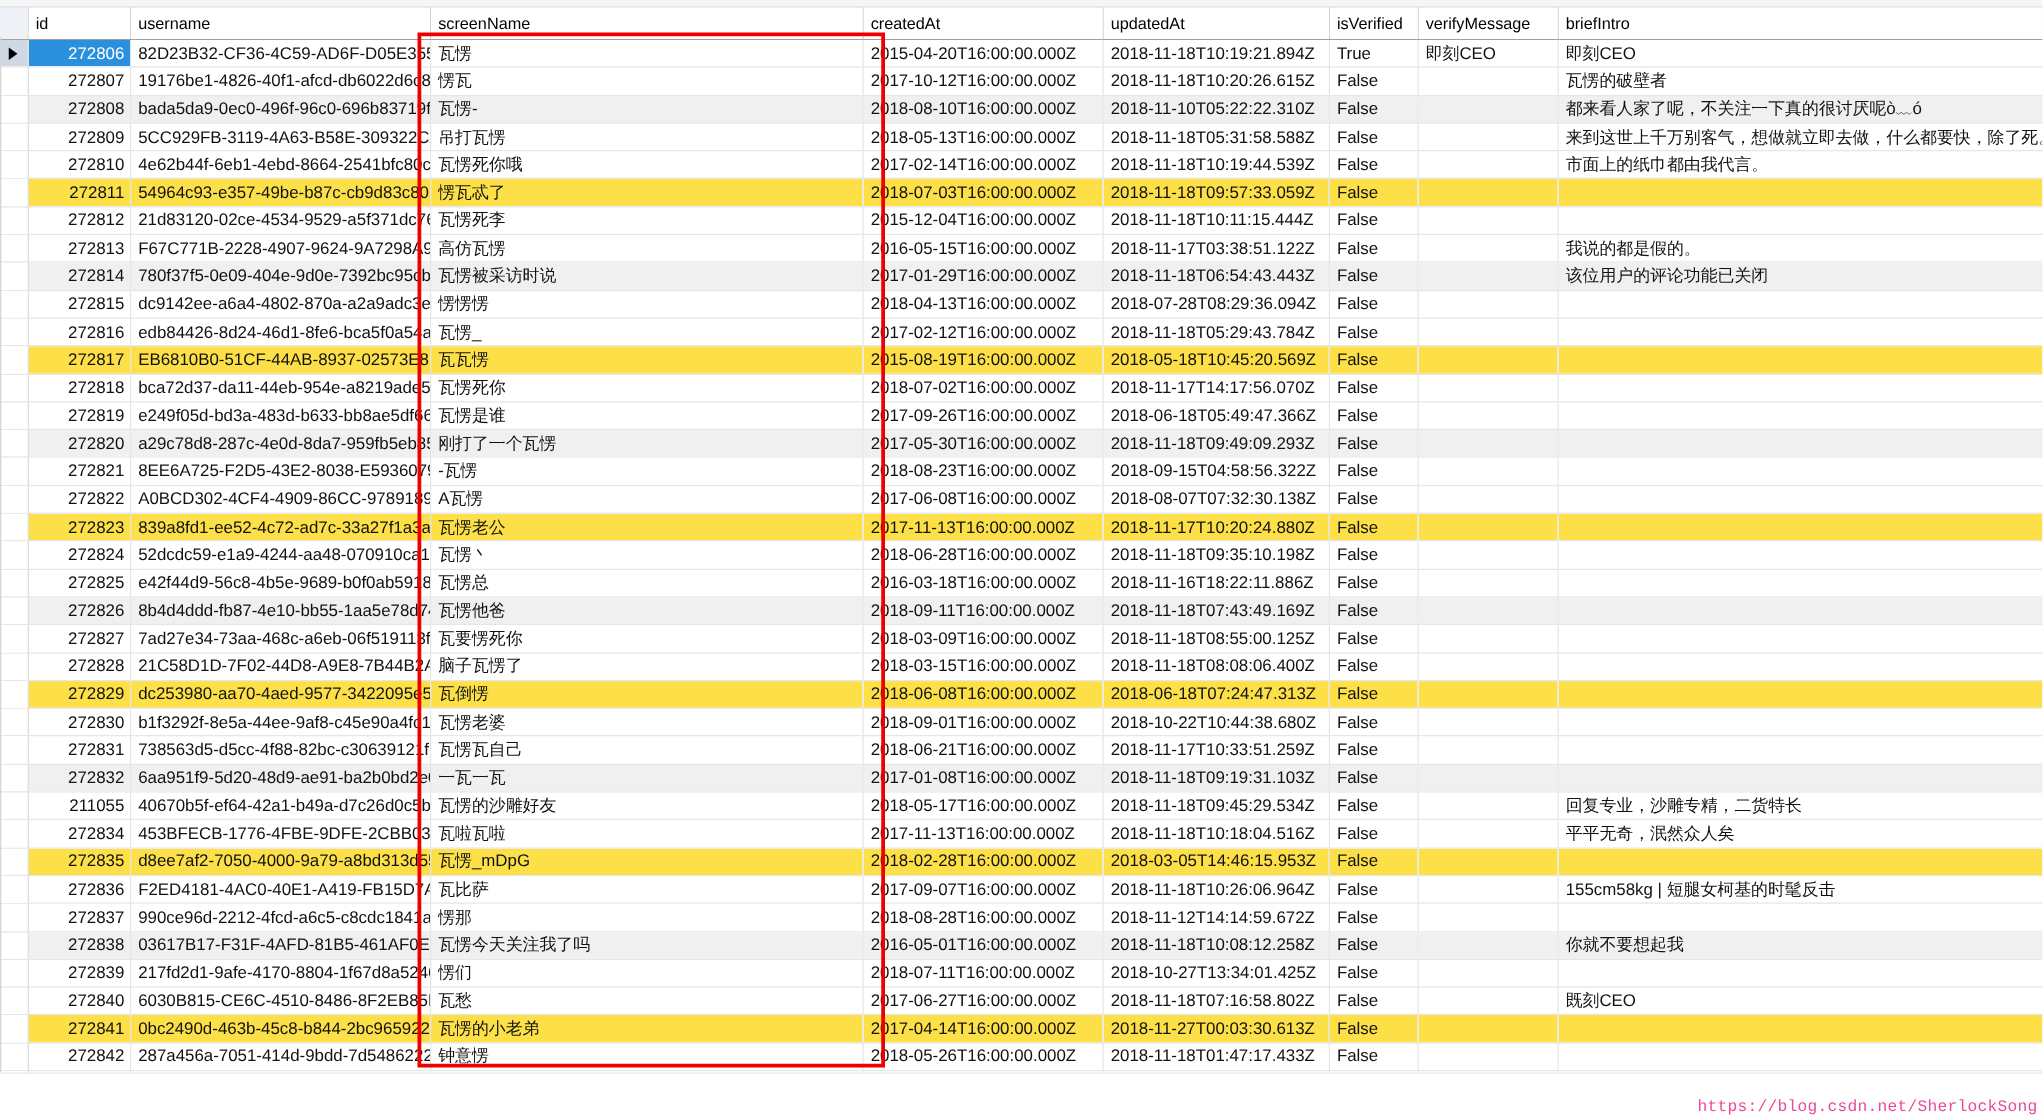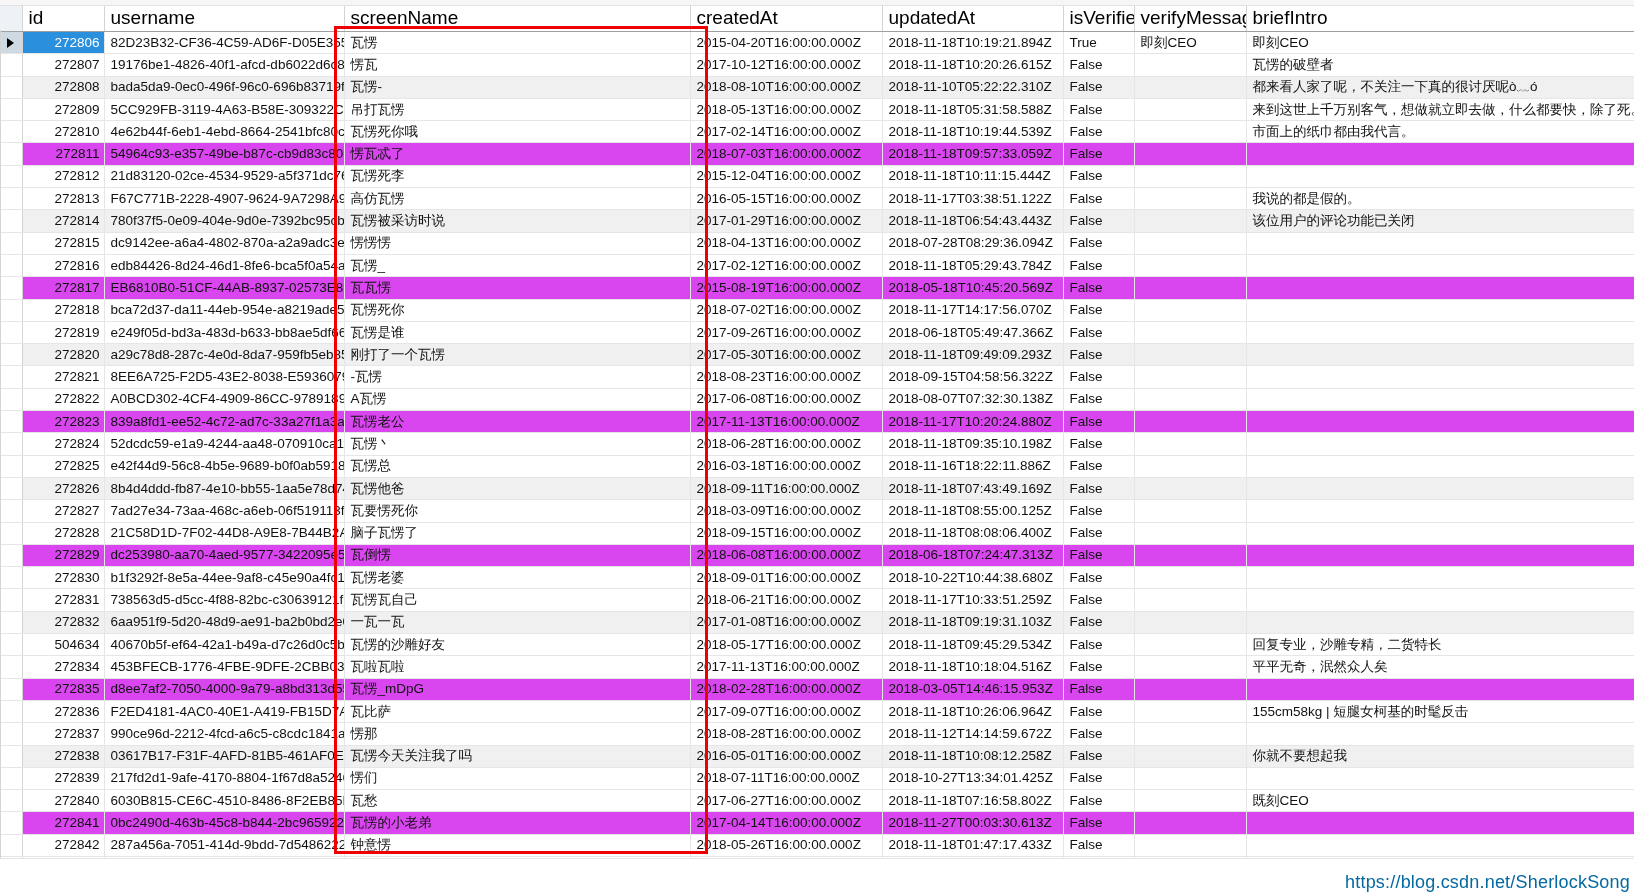--- a/index.html
+++ b/index.html
@@ -35,21 +35,21 @@
   table.grid col.c-vmsg     { width: 112px; }
   table.grid col.c-brief    { width: 388px; }
 
   thead th {
     height: 26px;
     background: #ffffff;
     border-right: 1px solid #d4d4d4;
     border-bottom: 1px solid #a0a0a0;
     border-top: 1px solid #d9d9d9;
     font-weight: normal;
-    font-size: 19px;
+    font-size: 13px;
     color: #000000;
     text-align: left;
     padding: 0 0 0 6px;
     vertical-align: middle;
     white-space: nowrap;
     overflow: hidden;
   }
   thead th.hdr-marker {
     background: #eef2f7;
     padding: 0;
@@ -61,21 +61,21 @@
     border-right: 1px solid #e6e6e6;
     border-bottom: 1px solid #e6e6e6;
     padding: 0 6px 0 6px;
     vertical-align: middle;
     white-space: nowrap;
     overflow: hidden;
     font-size: 13.5px;
     line-height: 20px;
   }
   tbody tr.alt td { background: #f0f0f0; }
-  tbody tr.alt2 td { background: #d946ef; }
+  tbody tr.alt2 td { background: #fde047; }
 
   td.cell-marker {
     width: 22px;
     padding: 0;
     background: #ffffff;
     border-right: 1px solid #d4d4d4;
     text-align: center;
     position: relative;
   }
   tbody tr.alt td.cell-marker,
@@ -113,23 +113,23 @@
     border: 3px solid #ee0000;
     pointer-events: none;
     box-sizing: border-box;
     z-index: 20;
   }
 
   #watermark {
     position: absolute;
     right: 4px;
     bottom: 3px;
-    font-size: 18px;
-    color: #0369a1;
-    font-family: Liberation Sans, sans-serif;
+    font-size: 13px;
+    color: #ec4899;
+    font-family: Liberation Mono, monospace;
     letter-spacing: 0.2px;
     z-index: 30;
     white-space: nowrap;
   }
 
   
   #topstrip {
     position: absolute;
     left: 0; top: 0;
     width: 1634px; height: 5px;
@@ -429,21 +429,21 @@
             <td class="cell-updatedat">2018-11-18T08:55:00.125Z</td>
             <td class="cell-isverified">False</td>
             <td class="cell-verifymessage"></td>
             <td class="cell-briefintro"></td>
           </tr>
           <tr>
             <td class="cell-marker"></td>
             <td class="cell-id">272828</td>
             <td class="cell-username">21C58D1D-7F02-44D8-A9E8-7B44B2AEA363</td>
             <td class="cell-screenname">脑子瓦愣了</td>
-            <td class="cell-createdat">2018-09-15T16:00:00.000Z</td>
+            <td class="cell-createdat">2018-03-15T16:00:00.000Z</td>
             <td class="cell-updatedat">2018-11-18T08:08:06.400Z</td>
             <td class="cell-isverified">False</td>
             <td class="cell-verifymessage"></td>
             <td class="cell-briefintro"></td>
           </tr>
           <tr class="alt2">
             <td class="cell-marker"></td>
             <td class="cell-id">272829</td>
             <td class="cell-username">dc253980-aa70-4aed-9577-3422095e58b2</td>
             <td class="cell-screenname">瓦倒愣</td>
@@ -481,21 +481,21 @@
             <td class="cell-username">6aa951f9-5d20-48d9-ae91-ba2b0bd2e065</td>
             <td class="cell-screenname">一瓦一瓦</td>
             <td class="cell-createdat">2017-01-08T16:00:00.000Z</td>
             <td class="cell-updatedat">2018-11-18T09:19:31.103Z</td>
             <td class="cell-isverified">False</td>
             <td class="cell-verifymessage"></td>
             <td class="cell-briefintro"></td>
           </tr>
           <tr>
             <td class="cell-marker"></td>
-            <td class="cell-id">504634</td>
+            <td class="cell-id">211055</td>
             <td class="cell-username">40670b5f-ef64-42a1-b49a-d7c26d0c5b45</td>
             <td class="cell-screenname">瓦愣的沙雕好友</td>
             <td class="cell-createdat">2018-05-17T16:00:00.000Z</td>
             <td class="cell-updatedat">2018-11-18T09:45:29.534Z</td>
             <td class="cell-isverified">False</td>
             <td class="cell-verifymessage"></td>
             <td class="cell-briefintro">回复专业，沙雕专精，二货特长</td>
           </tr>
           <tr>
             <td class="cell-marker"></td>

